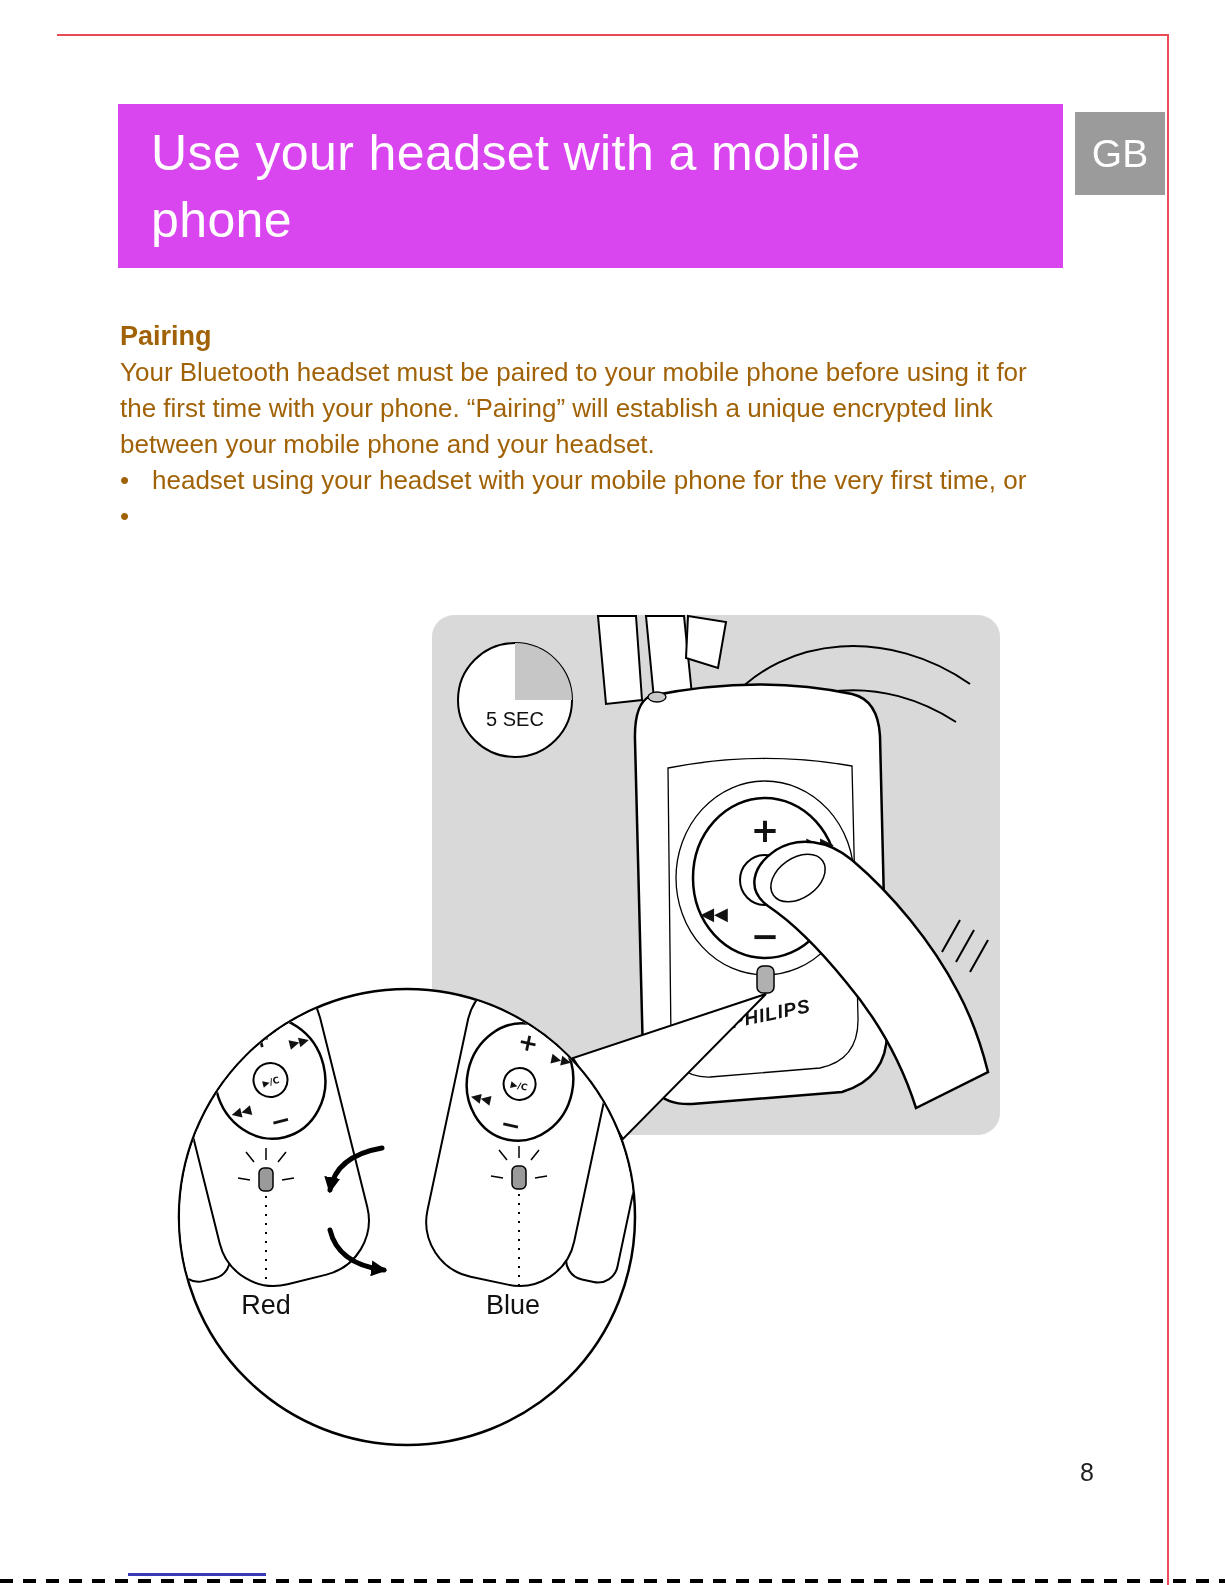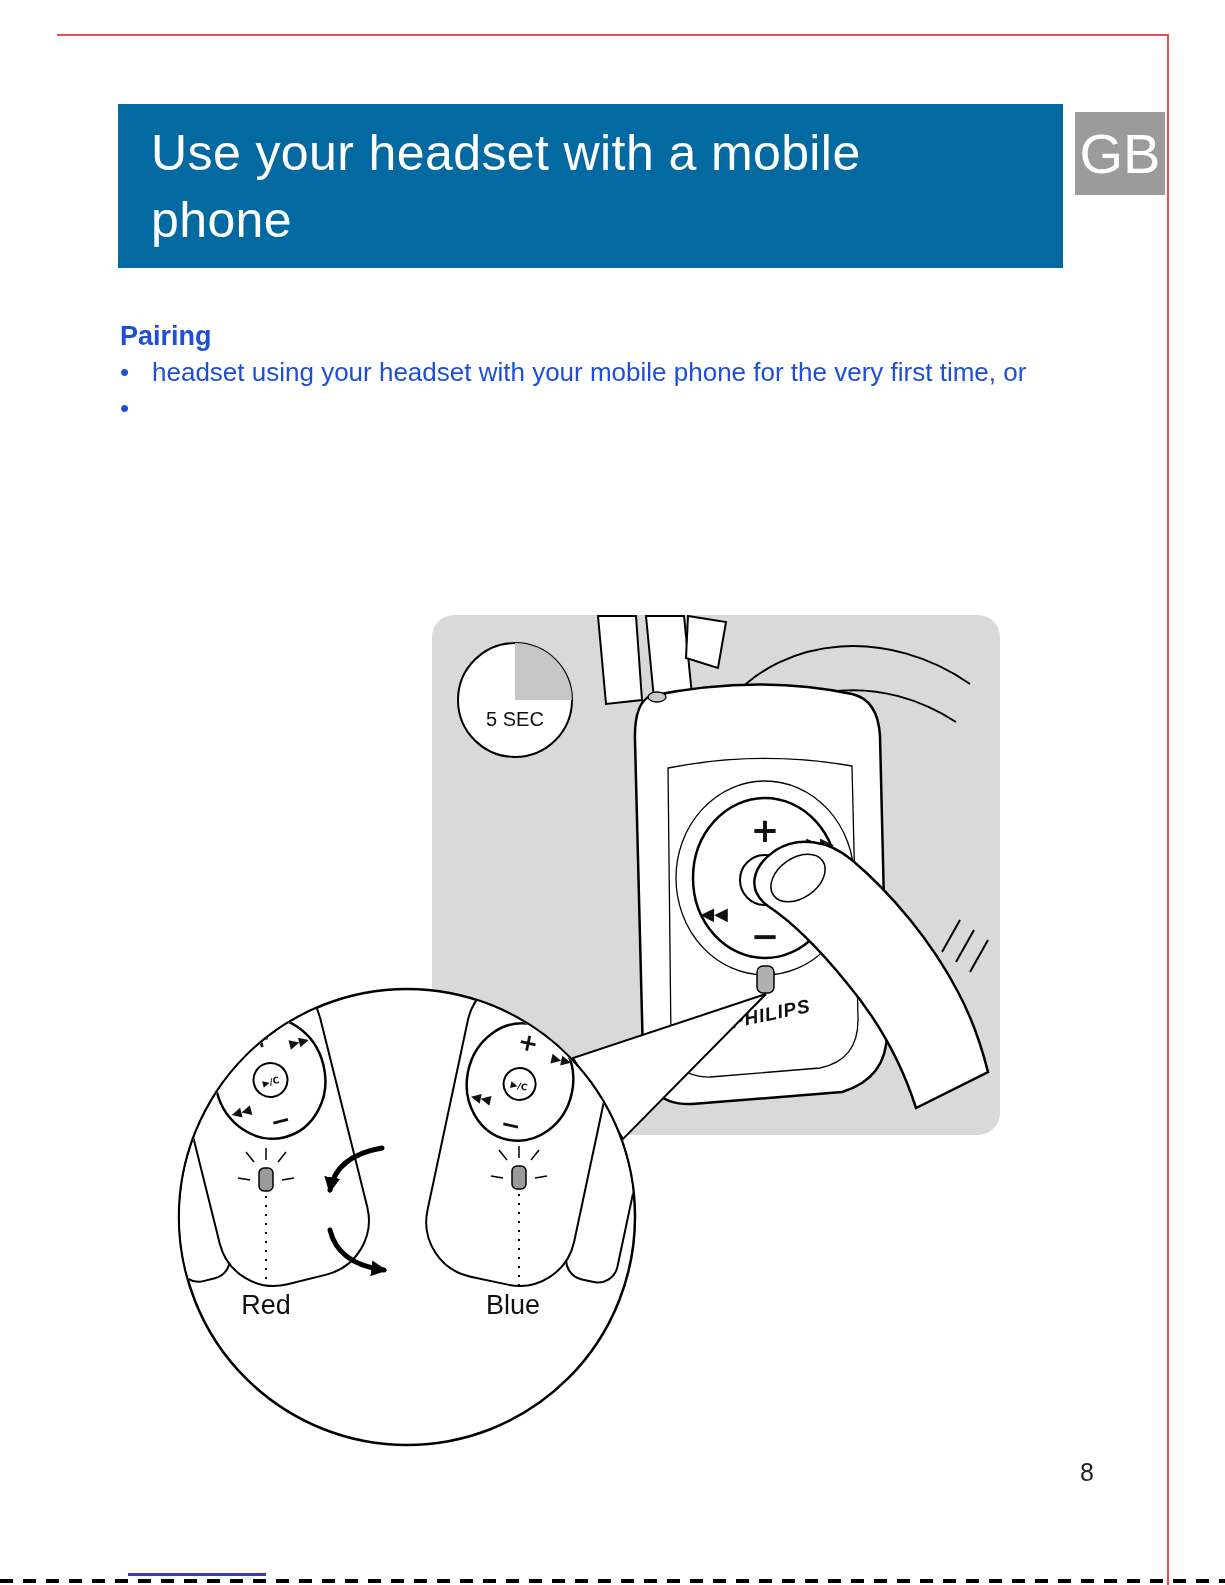--- a/index.html
+++ b/index.html
@@ -1,26 +1,26 @@
 <!DOCTYPE html>
 <html><head>
 <meta charset="utf-8">
 <style>
   html,body{margin:0;padding:0;background:#ffffff;}
   .page{position:relative;width:1225px;height:1585px;background:#fff;overflow:hidden;
         font-family:"Liberation Sans",sans-serif;color:#1c1c1c;}
   .rule-top{position:absolute;left:57px;top:34px;width:1112px;height:2px;background:#ea4b57;}
   .rule-right{position:absolute;left:1167px;top:34px;width:2px;height:1551px;background:#ea4b57;}
-  .titlebar{position:absolute;left:118px;top:104px;width:945px;height:164px;background:#0369a1;}
+  .titlebar{position:absolute;left:118px;top:104px;width:945px;height:164px;background:#d946ef;}
   .titlebar h1{margin:0;padding:16px 30px 0 33px;max-width:820px;color:#ffffff;
         font-size:50px;line-height:67px;font-weight:400;letter-spacing:.4px;}
   .gb-tab{position:absolute;left:1075px;top:112px;width:90px;height:83px;background:#9b9b9b;
         display:flex;align-items:center;justify-content:center;}
-  .gb-tab span{color:#ffffff;font-size:56px;line-height:1;text-align:right;}
-  .body-text{position:absolute;left:120px;top:318px;width:950px;font-size:26px;line-height:36px;color:#1d4ed8;}
+  .gb-tab span{color:#ffffff;font-size:39px;line-height:1;text-align:right;}
+  .body-text{position:absolute;left:120px;top:318px;width:950px;font-size:26px;line-height:36px;color:#a16207;}
   .body-text h2{font-size:27px;line-height:36px;margin:0;font-weight:bold;}
   .body-text p{margin:0;}
   .bullet{display:flex;}
   .bullet .dot{width:32px;flex:0 0 32px;}
   .illustration{position:absolute;left:130px;top:600px;}
   .pagenum{position:absolute;left:1080px;top:1458px;font-size:25px;color:#1f1f1f;}
   .artifact-dashes{position:absolute;left:0;right:0;bottom:2px;height:4px;
         background:repeating-linear-gradient(90deg,#000 0 13px,transparent 13px 23px);}
   .artifact-blue{position:absolute;left:128px;bottom:9px;width:138px;height:3px;background:#3a3ab8;}
   svg text{fill:#111;}
@@ -36,20 +36,21 @@
   <header class="titlebar">
     <h1>Use your headset with a mobile phone</h1>
   </header>
 
   <div class="gb-tab">
     <span>GB</span>
   </div>
 
   <section class="body-text">
     <h2>Pairing</h2>
+    <p>Your Bluetooth headset must be paired to your mobile phone before using it for the first time with your phone. “Pairing” will establish a unique encrypted link between your mobile phone and your headset.</p>
     <div class="bullet">
       <span class="dot">•</span>
       <span>headset using your headset with your mobile phone for the very first time, or</span>
     </div>
     <div class="bullet">
       <span class="dot">•</span>
     </div>
   </section>
 
   <svg class="illustration" width="890" height="870" viewBox="0 0 890 870">

